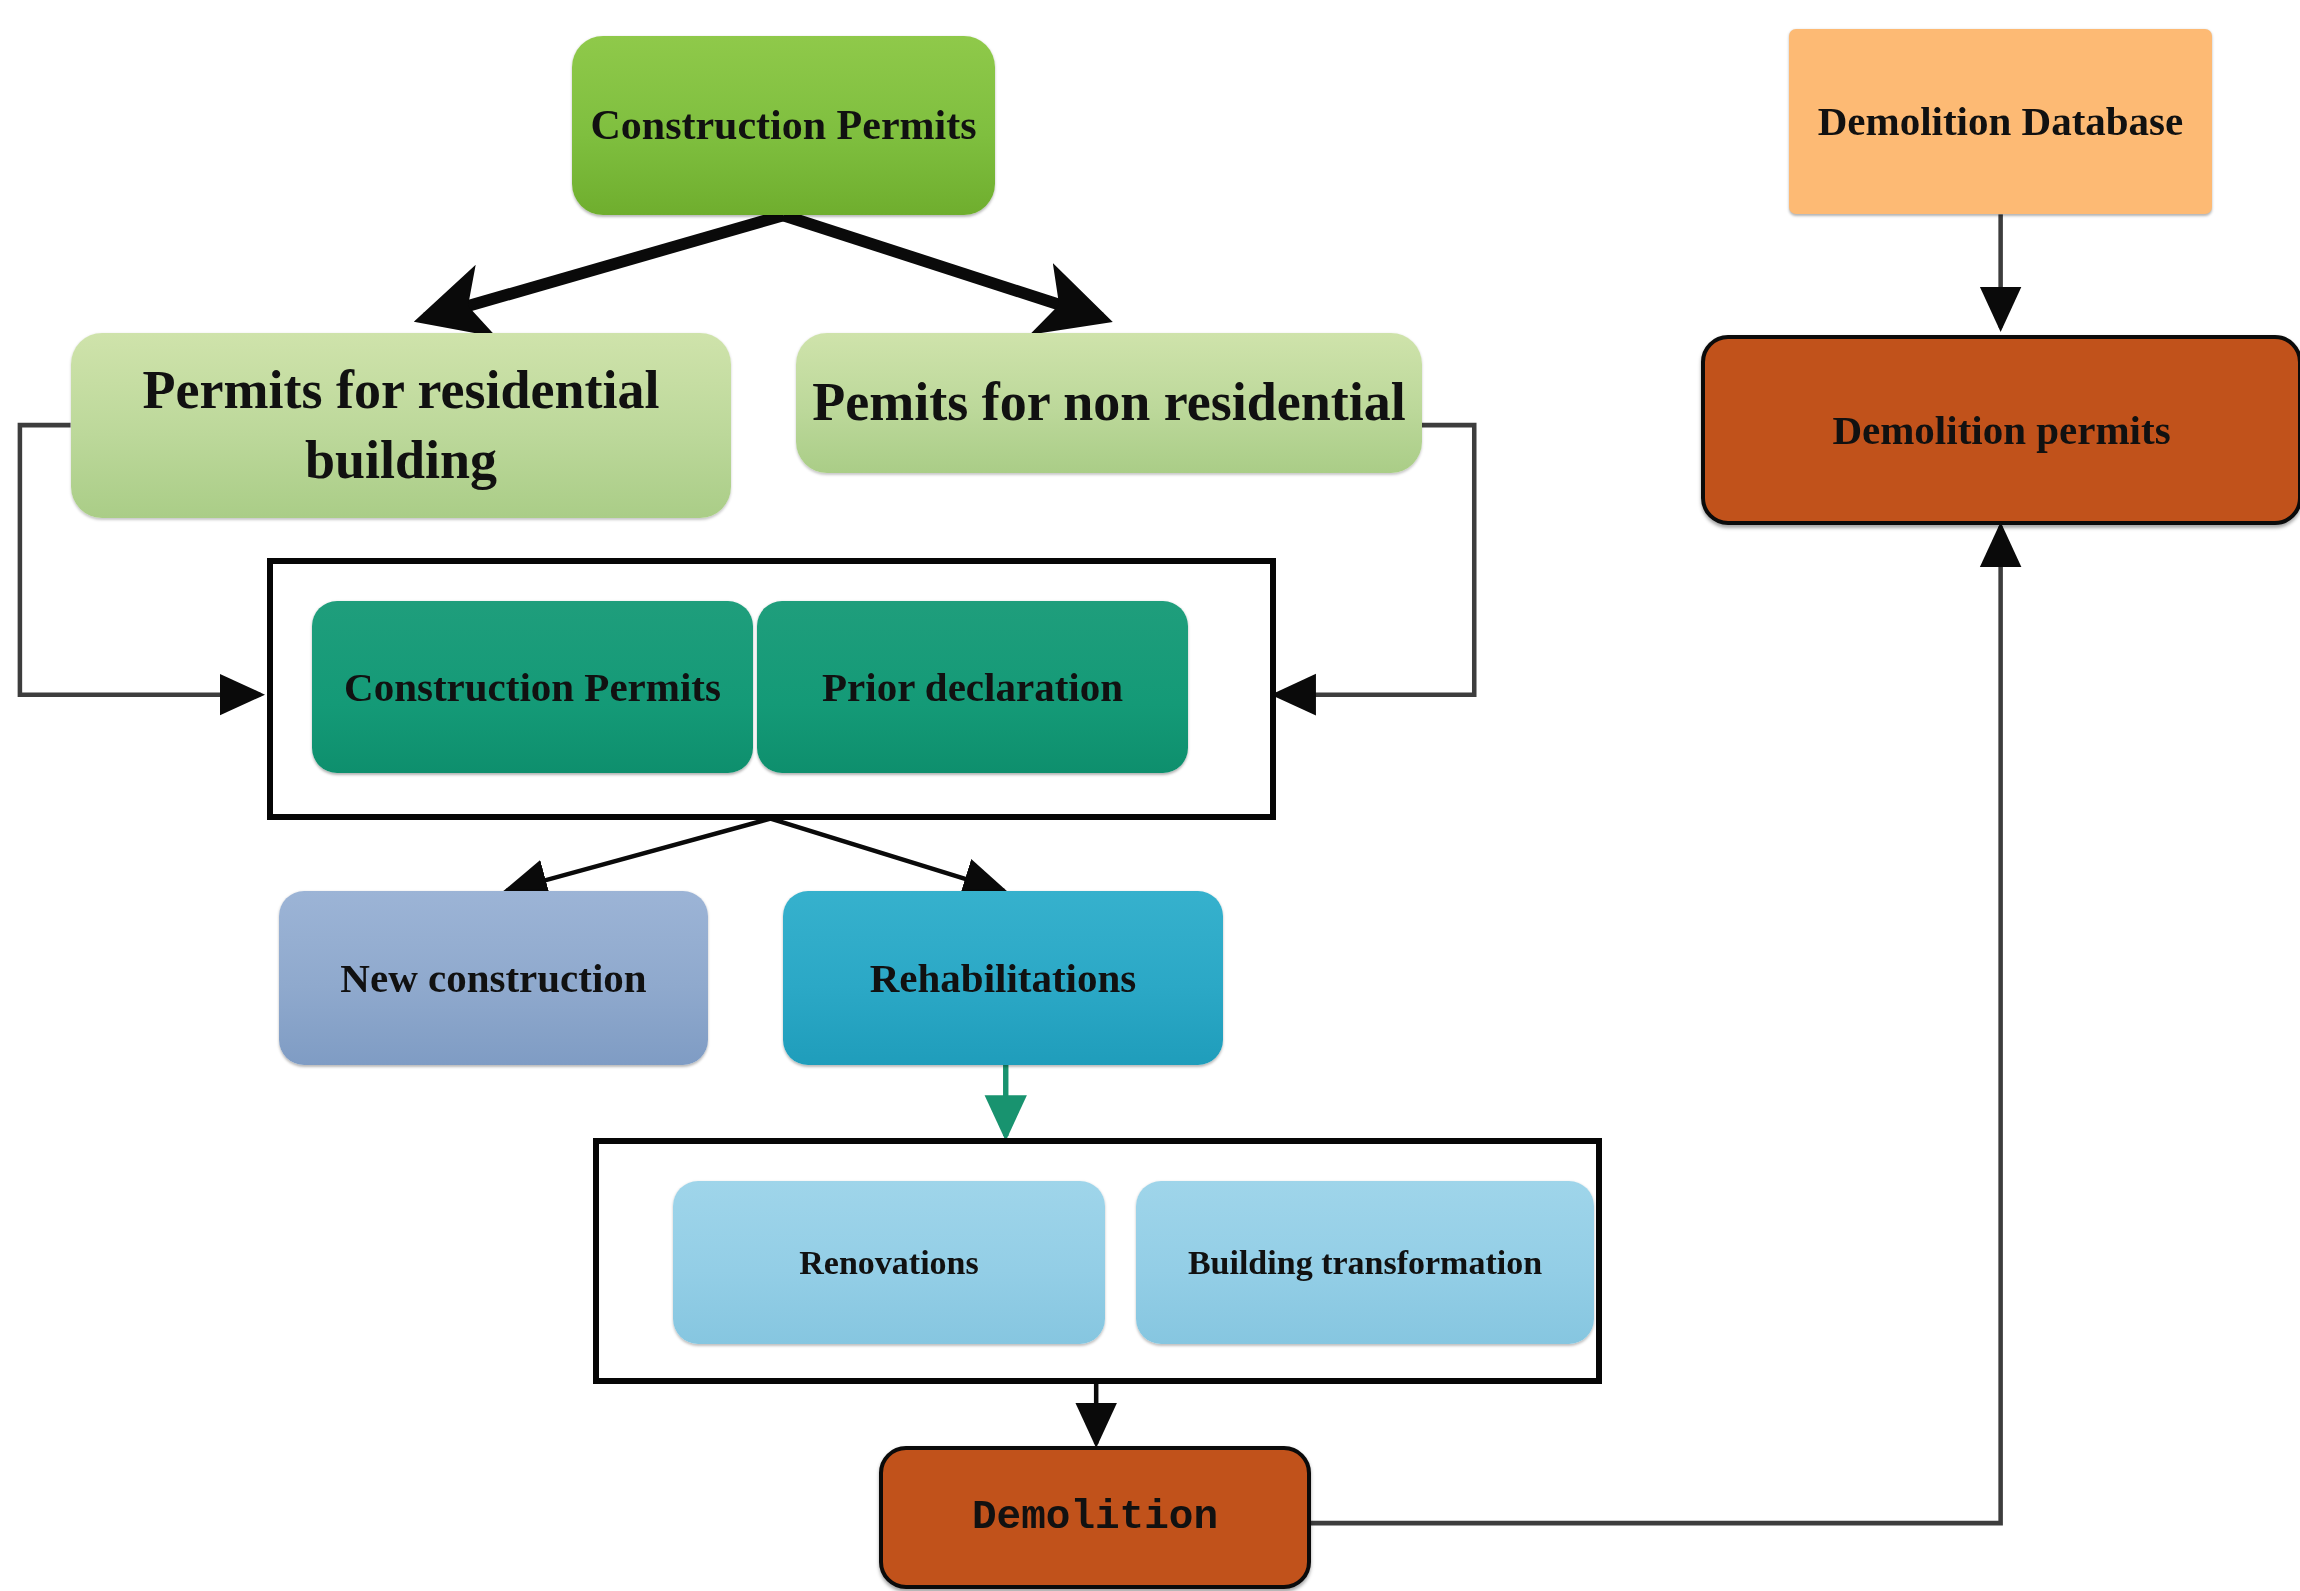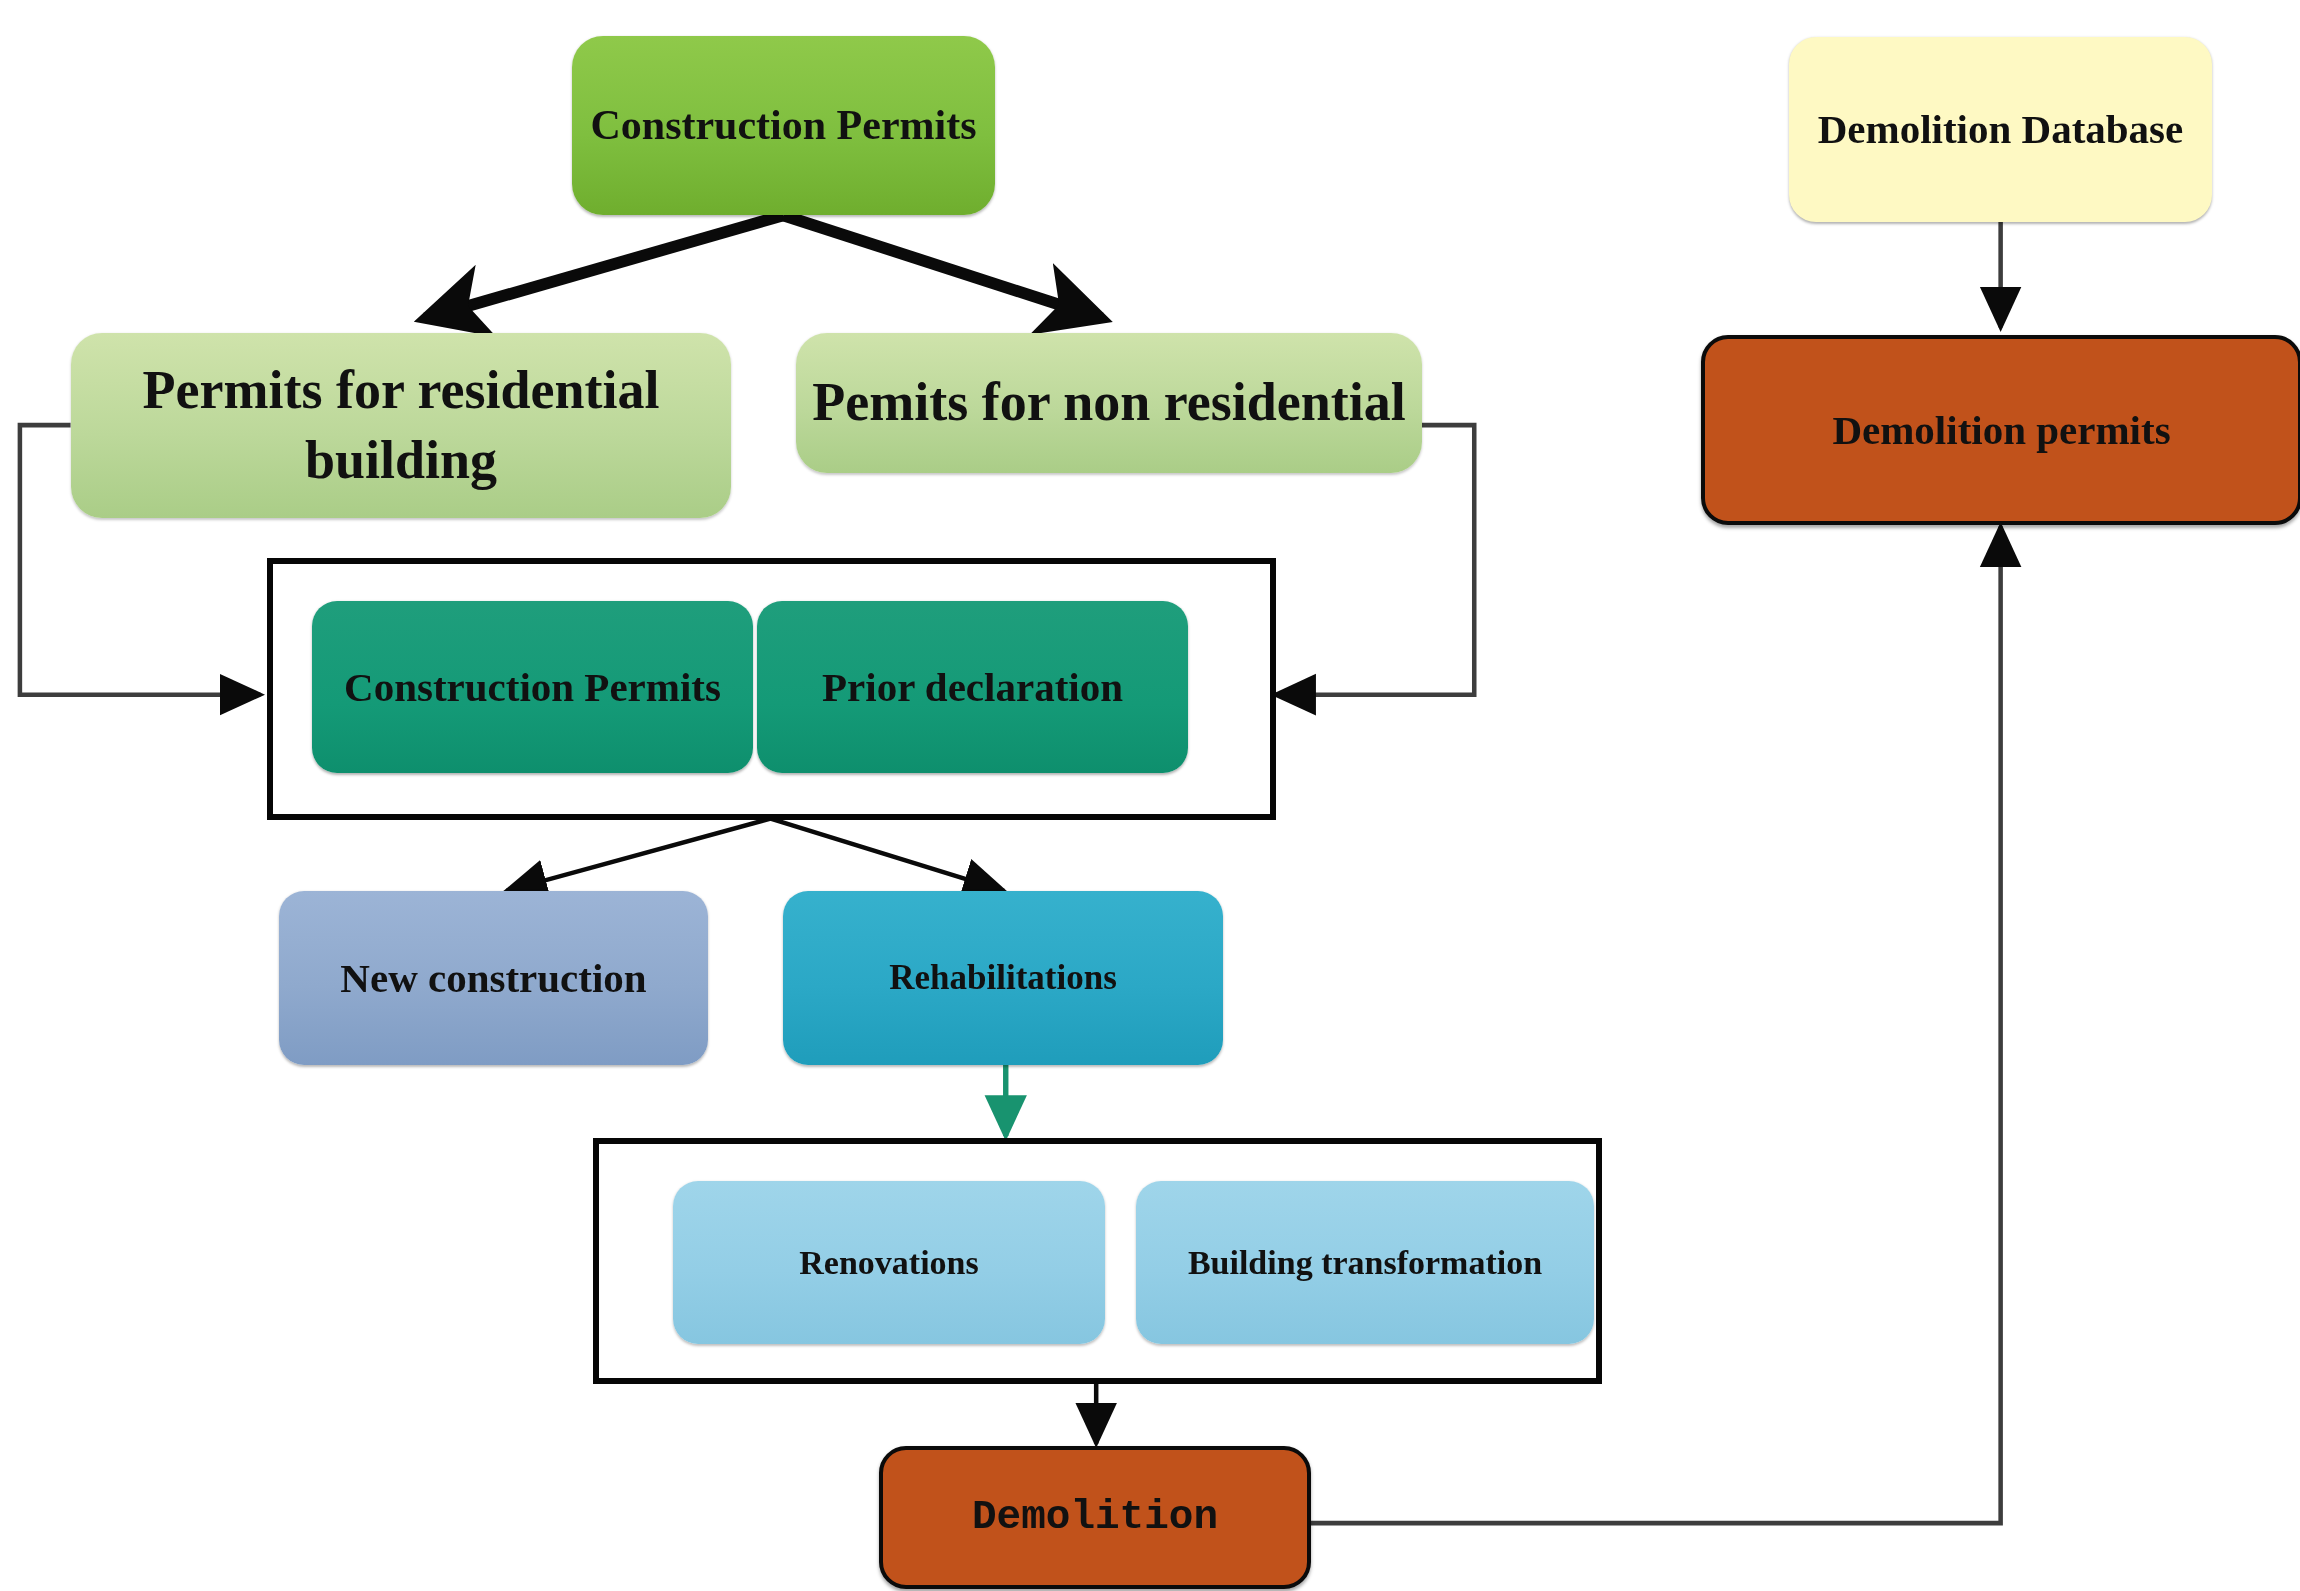--- a/index.html
+++ b/index.html
@@ -27,31 +27,31 @@
           border-radius:25px;font-size:41px;
           box-shadow:0 1.8px 2.7px rgba(0,0,0,.3);}
 
   
   .n-bluegrey{background:linear-gradient(180deg,#9cb4d6 0%,#8fa9cd 55%,#7f9cc4 100%);
               border-radius:25px;font-size:41px;
               box-shadow:0 1.8px 2.7px rgba(0,0,0,.28);}
 
   
   .n-cyan{background:linear-gradient(180deg,#36b1cd 0%,#2ba8c6 55%,#1f9dbb 100%);
-          border-radius:25px;font-size:35px;
+          border-radius:25px;font-size:41px;
           box-shadow:0 1.8px 2.7px rgba(0,0,0,.28);font-family:Liberation Serif, serif;}
 
   
   .n-lblue{background:linear-gradient(180deg,#9fd5ea 0%,#93cee6 55%,#86c6e0 100%);
            border-radius:25px;font-size:34px;
            box-shadow:0 1.8px 2.7px rgba(0,0,0,.25);margin-left:34px;}
 
   
-  .n-orange{background:#fef9c3;border-radius:27px;font-size:41px;
-            box-shadow:0 1.8px 2.7px rgba(0,0,0,.3);margin-top:8px;}
+  .n-orange{background:#fdba74;border-radius:7px;font-size:41px;
+            box-shadow:0 1.8px 2.7px rgba(0,0,0,.3);}
   .n-orange-bordered{background:#c1521b;border:4.5px solid #0b0b0b;border-radius:27px;
             font-size:41px;box-shadow:0 2.7px 3.6px rgba(0,0,0,.35);}
 
   
   .group-box{position:absolute;box-sizing:border-box;background:#ffffff;
              border:6.3px solid #060606;}
 </style>
 </head>
 <body>
 

